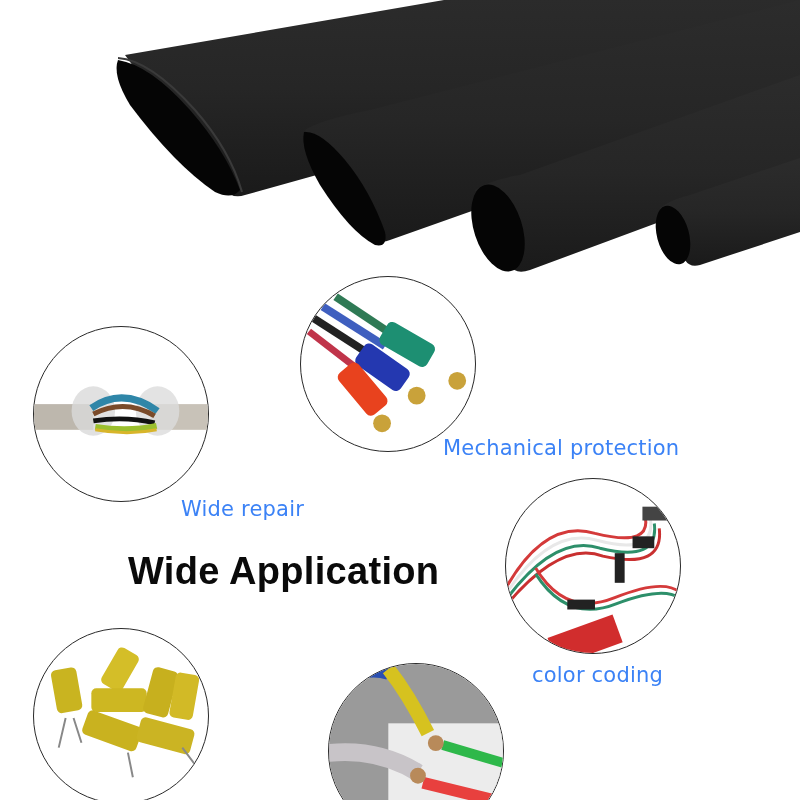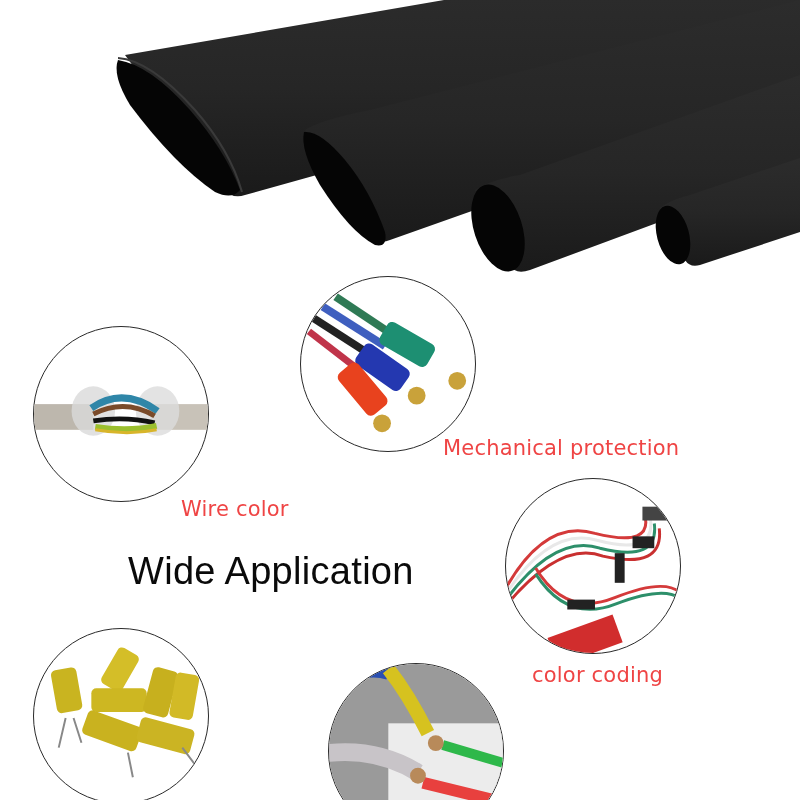--- a/index.html
+++ b/index.html
@@ -9,27 +9,27 @@
       font-family: "DejaVu Sans", sans-serif;
     }
     .tubes { position: absolute; left: 0; top: 0; width: 800px; height: 290px; }
     .circle {
       position: absolute; border-radius: 50%;
       border: 1.5px solid #2a2a2a; overflow: hidden; background: #fff;
       box-sizing: border-box;
     }
     .circle svg { width: 100%; height: 100%; display: block; }
     .label {
-      position: absolute; color: #ef4444; font-size: 21px;
+      position: absolute; color: #3b82f6; font-size: 21px;
       font-family: "DejaVu Sans", sans-serif; white-space: nowrap;
       letter-spacing: 0.2px;
     }
     .headline {
       position: absolute; left: 128px; top: 550px;
-      font-family: "Liberation Sans", sans-serif; font-weight: normal;
+      font-family: "Liberation Sans", sans-serif; font-weight: bold;
       font-size: 38px; color: #0a0a0a; white-space: nowrap; letter-spacing: 0.3px;
     }
   </style>
 </head>
 <body>
 
 <div class="tubes">
   <svg viewBox="0 0 800 290" width="800" height="290">
     <defs>
       <linearGradient id="tg" x1="0" y1="0" x2="0" y2="1">
@@ -60,21 +60,21 @@
     <rect x="118" y="78" width="58" height="26" fill="#c8c2b8"></rect>
     <ellipse cx="60" cy="85" rx="22" ry="25" fill="#d9d9d9" opacity="0.8"></ellipse>
     <ellipse cx="125" cy="85" rx="22" ry="25" fill="#dcdcdc" opacity="0.8"></ellipse>
     <path d="M58,82 Q90,60 125,85" stroke="#2f86a8" stroke-width="7" fill="none"></path>
     <path d="M60,88 Q92,72 122,90" stroke="#7a4b2a" stroke-width="5" fill="none"></path>
     <path d="M60,95 Q92,90 122,97" stroke="#111" stroke-width="5" fill="none"></path>
     <path d="M62,101 Q95,106 124,100" stroke="#9bbf2e" stroke-width="6" fill="none"></path>
     <path d="M62,104 Q95,110 124,104" stroke="#d8b52a" stroke-width="3" fill="none"></path>
   </svg>
 </div>
-<div class="label" style="left:181px; top:497px;">Wire color</div>
+<div class="label" style="left:181px; top:497px;">Wide repair</div>
 
 <div class="circle" style="left:300px; top:276px; width:176px; height:176px;">
   <svg viewBox="0 0 176 176">
     <path d="M10,40 L80,85" stroke="#222" stroke-width="8"></path>
     <path d="M35,20 L95,60" stroke="#2f7a55" stroke-width="8"></path>
     <path d="M22,30 L85,70" stroke="#3f5fbf" stroke-width="8"></path>
     <path d="M8,55 L60,95" stroke="#c0344a" stroke-width="7"></path>
     <rect x="80" y="55" width="55" height="26" rx="6" fill="#1d8f72" transform="rotate(30 107 68)"></rect>
     <rect x="55" y="78" width="55" height="26" rx="6" fill="#2438b0" transform="rotate(35 82 91)"></rect>
     <rect x="35" y="100" width="55" height="26" rx="6" fill="#e8421e" transform="rotate(50 62 113)"></rect>

